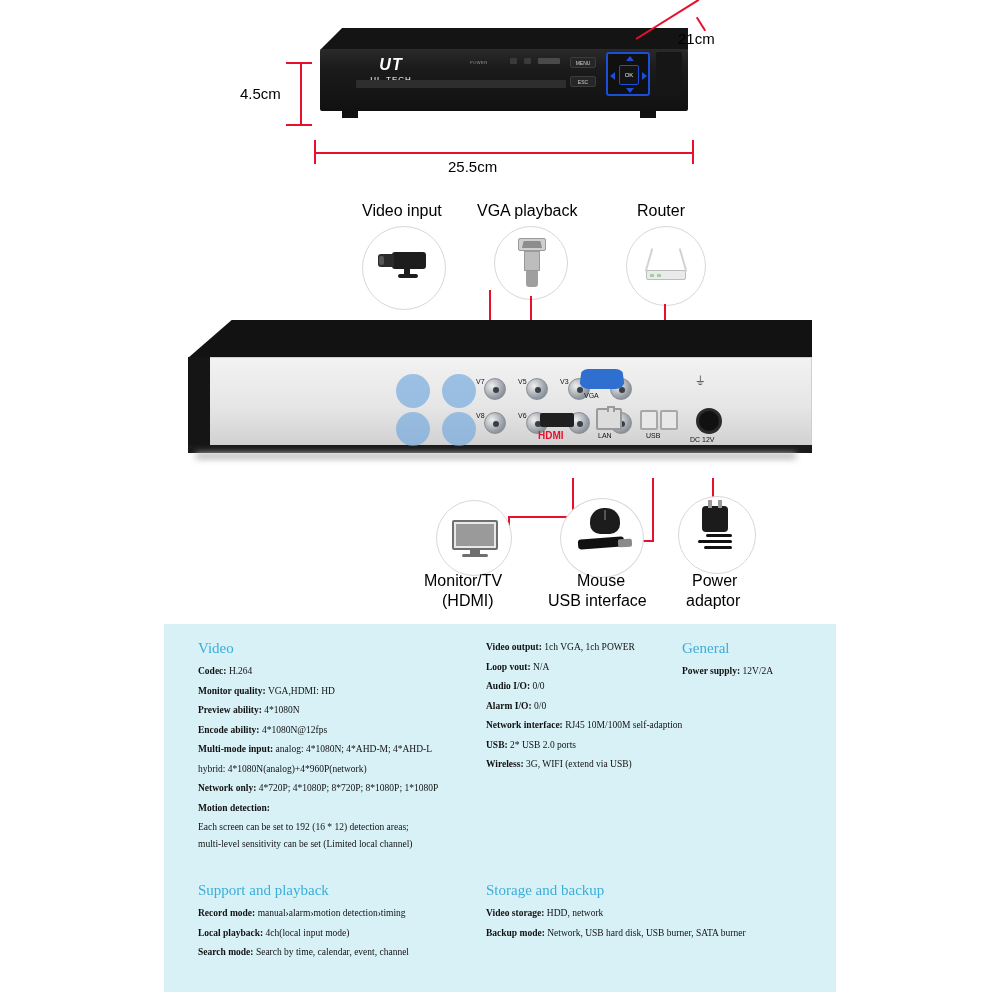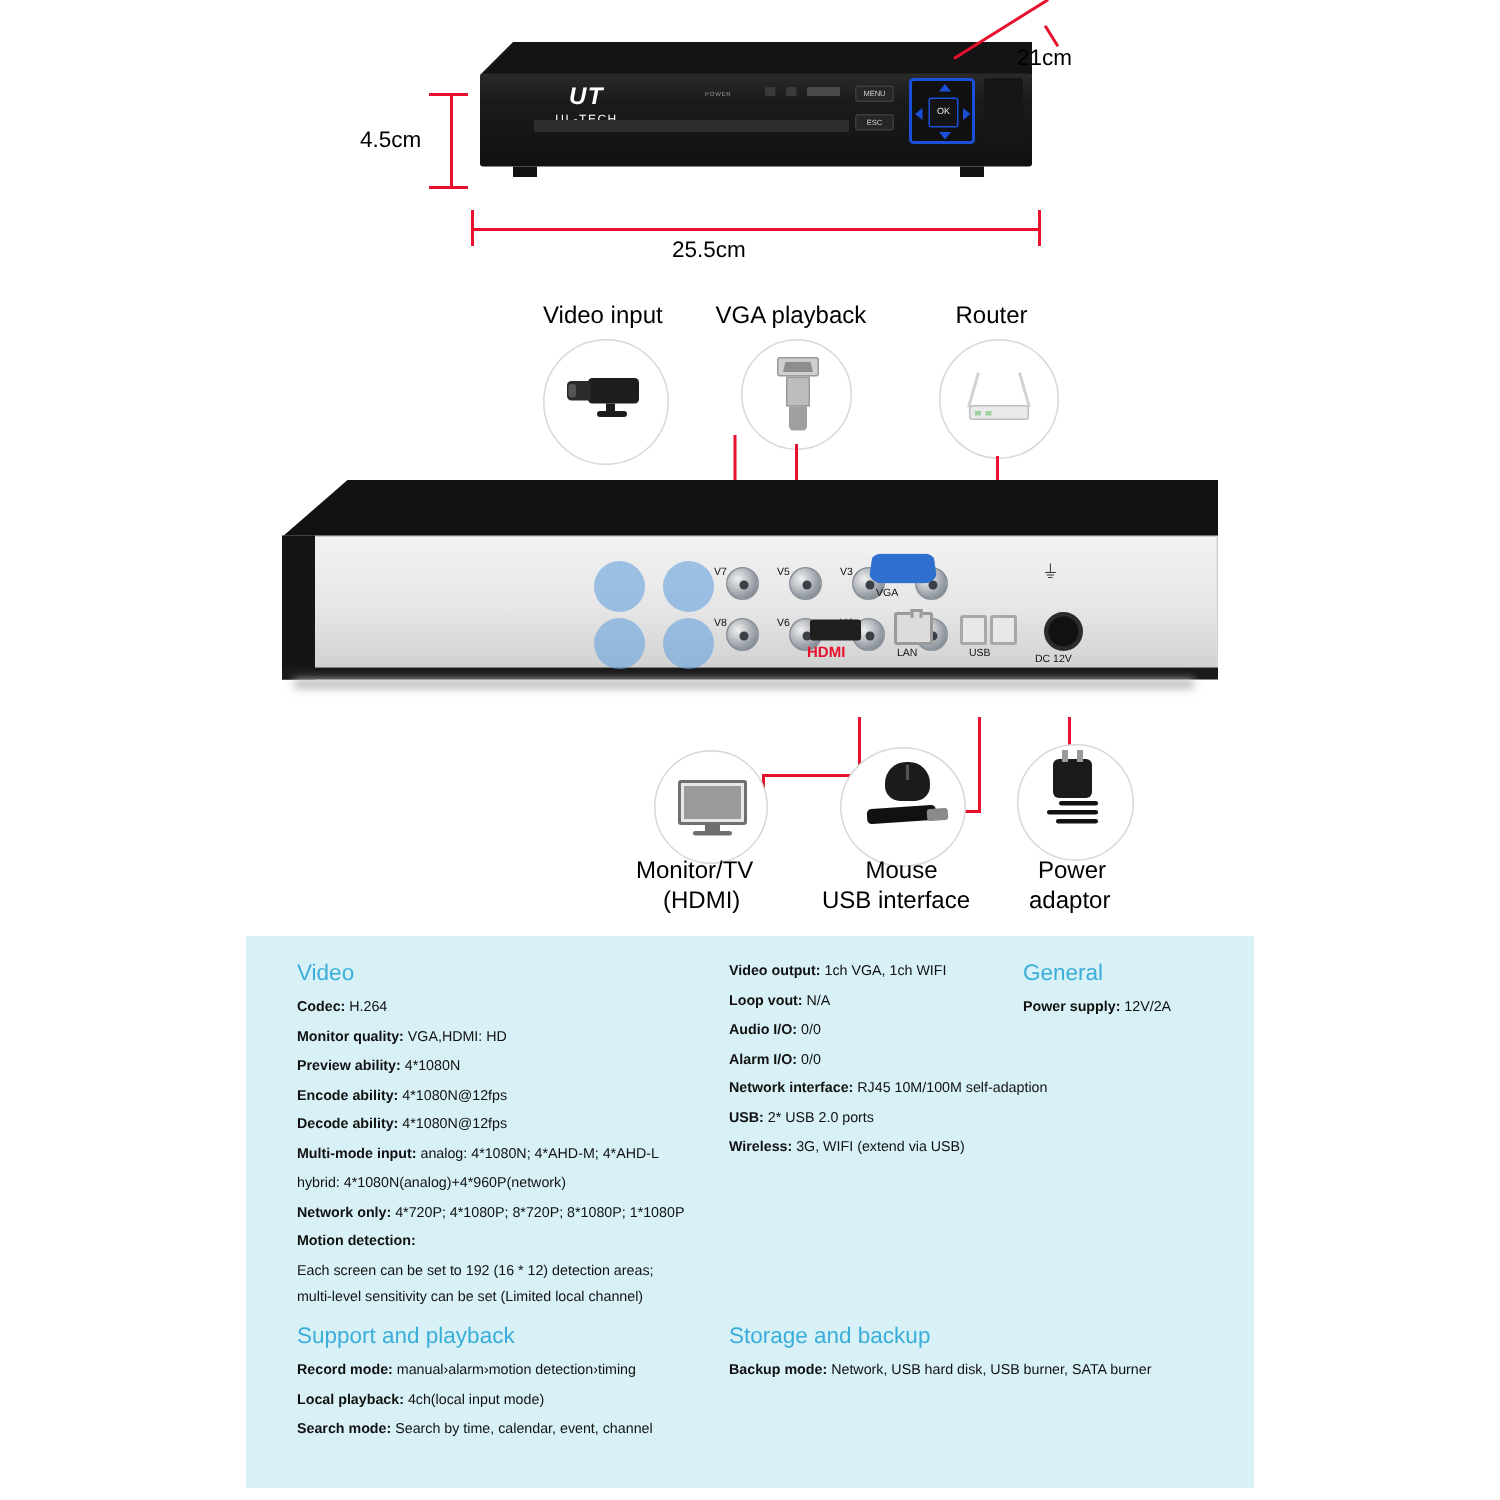--- a/index.html
+++ b/index.html
@@ -119,21 +119,21 @@
   .power-port { position:absolute; width:26px; height:26px; border-radius:50%; background:#111; border:3px solid #2b2b2b;}
   .ground { position:absolute; font-size:12px; color:#333;}
 
   .red-line { position:absolute; background:#e8112d; }
 
   
   #spec-panel {
     position:absolute; left:164px; top:624px; width:672px; height:368px;
     background:#d8f1f7;
   }
-  .spec-col { position:absolute; }
+  .spec-col { position:absolute;font-family:Liberation Serif, serif; }
   .spec-head { color:#3aaed8; font-size:15px; margin-bottom:7px; }
   .spec-row { font-size:9.5px; color:#111; line-height:15px; margin-bottom:4.5px; white-space:nowrap;}
   .spec-row b { font-weight:bold; }
   .spec-row .v { font-weight:normal; }
   .spec-cont { font-size:9.5px; color:#111; line-height:15px; margin-bottom:2px; }
 </style>
 </head>
 <body>
 
 <div id="top-section">
@@ -344,24 +344,20 @@
     </div>
     <div class="spec-row">
       <b>Preview ability:</b> 
       <span class="v">4*1080N</span>
     </div>
     <div class="spec-row">
       <b>Encode ability:</b> 
       <span class="v">4*1080N@12fps</span>
     </div>
     <div class="spec-row">
-      <b>Decode ability:</b> 
-      <span class="v">4*1080N@12fps</span>
-    </div>
-    <div class="spec-row">
       <b>Multi-mode input:</b> 
       <span class="v">analog: 4*1080N; 4*AHD-M; 4*AHD-L</span>
     </div>
     <div class="spec-row" style="margin-left:0;">
       <span class="v">hybrid: 4*1080N(analog)+4*960P(network)</span>
     </div>
     <div class="spec-row">
       <b>Network only:</b> 
       <span class="v">4*720P; 4*1080P; 8*720P; 8*1080P; 1*1080P</span>
     </div>
@@ -369,21 +365,21 @@
       <b>Motion detection:</b> 
     </div>
     <div class="spec-cont">Each screen can be set to 192 (16 * 12) detection areas;</div>
     <div class="spec-cont">multi-level sensitivity can be set (Limited local channel)</div>
   </div>
 
   <div class="spec-col" style="left:322px; top:16px; width:270px;">
 
     <div class="spec-row">
       <b>Video output:</b> 
-      <span class="v">1ch VGA, 1ch WIFI</span>
+      <span class="v">1ch VGA, 1ch POWER</span>
     </div>
     <div class="spec-row">
       <b>Loop vout:</b> 
       <span class="v">N/A</span>
     </div>
     <div class="spec-row">
       <b>Audio I/O:</b> 
       <span class="v">0/0</span>
     </div>
     <div class="spec-row">
@@ -424,17 +420,21 @@
     </div>
     <div class="spec-row">
       <b>Search mode:</b> 
       <span class="v">Search by time, calendar, event, channel</span>
     </div>
   </div>
 
   <div class="spec-col" style="left:322px; top:258px; width:330px;">
     <div class="spec-head">Storage and backup</div>
     <div class="spec-row">
+      <b>Video storage:</b> 
+      <span class="v">HDD, network</span>
+    </div>
+    <div class="spec-row">
       <b>Backup mode:</b> 
       <span class="v">Network, USB hard disk, USB burner, SATA burner</span>
     </div>
   </div>
 </div>
 
 </body></html>

